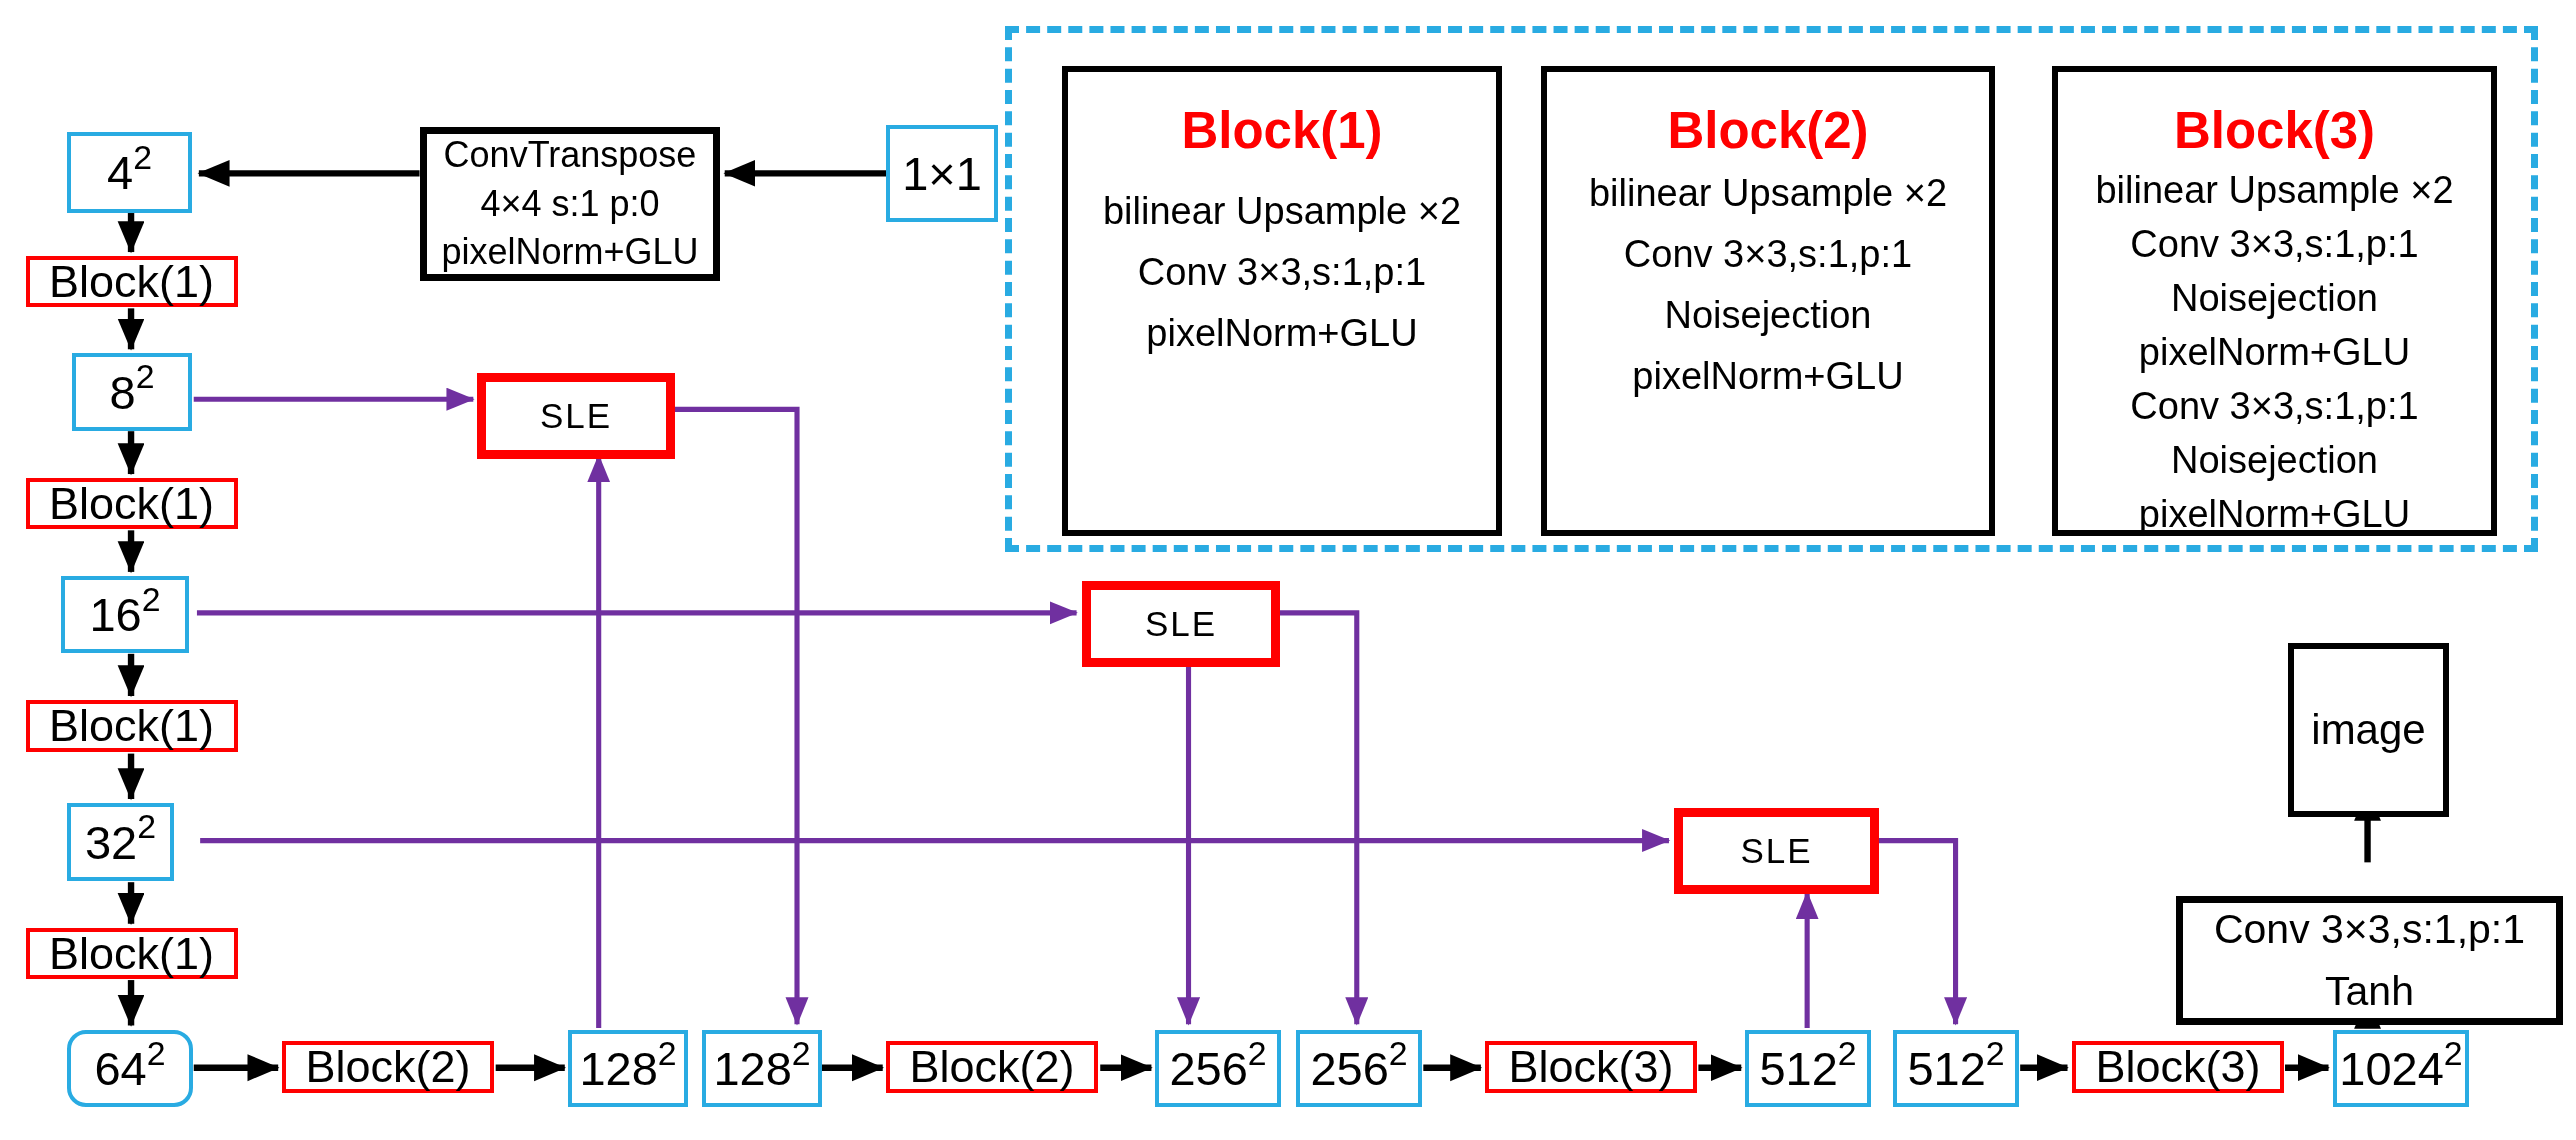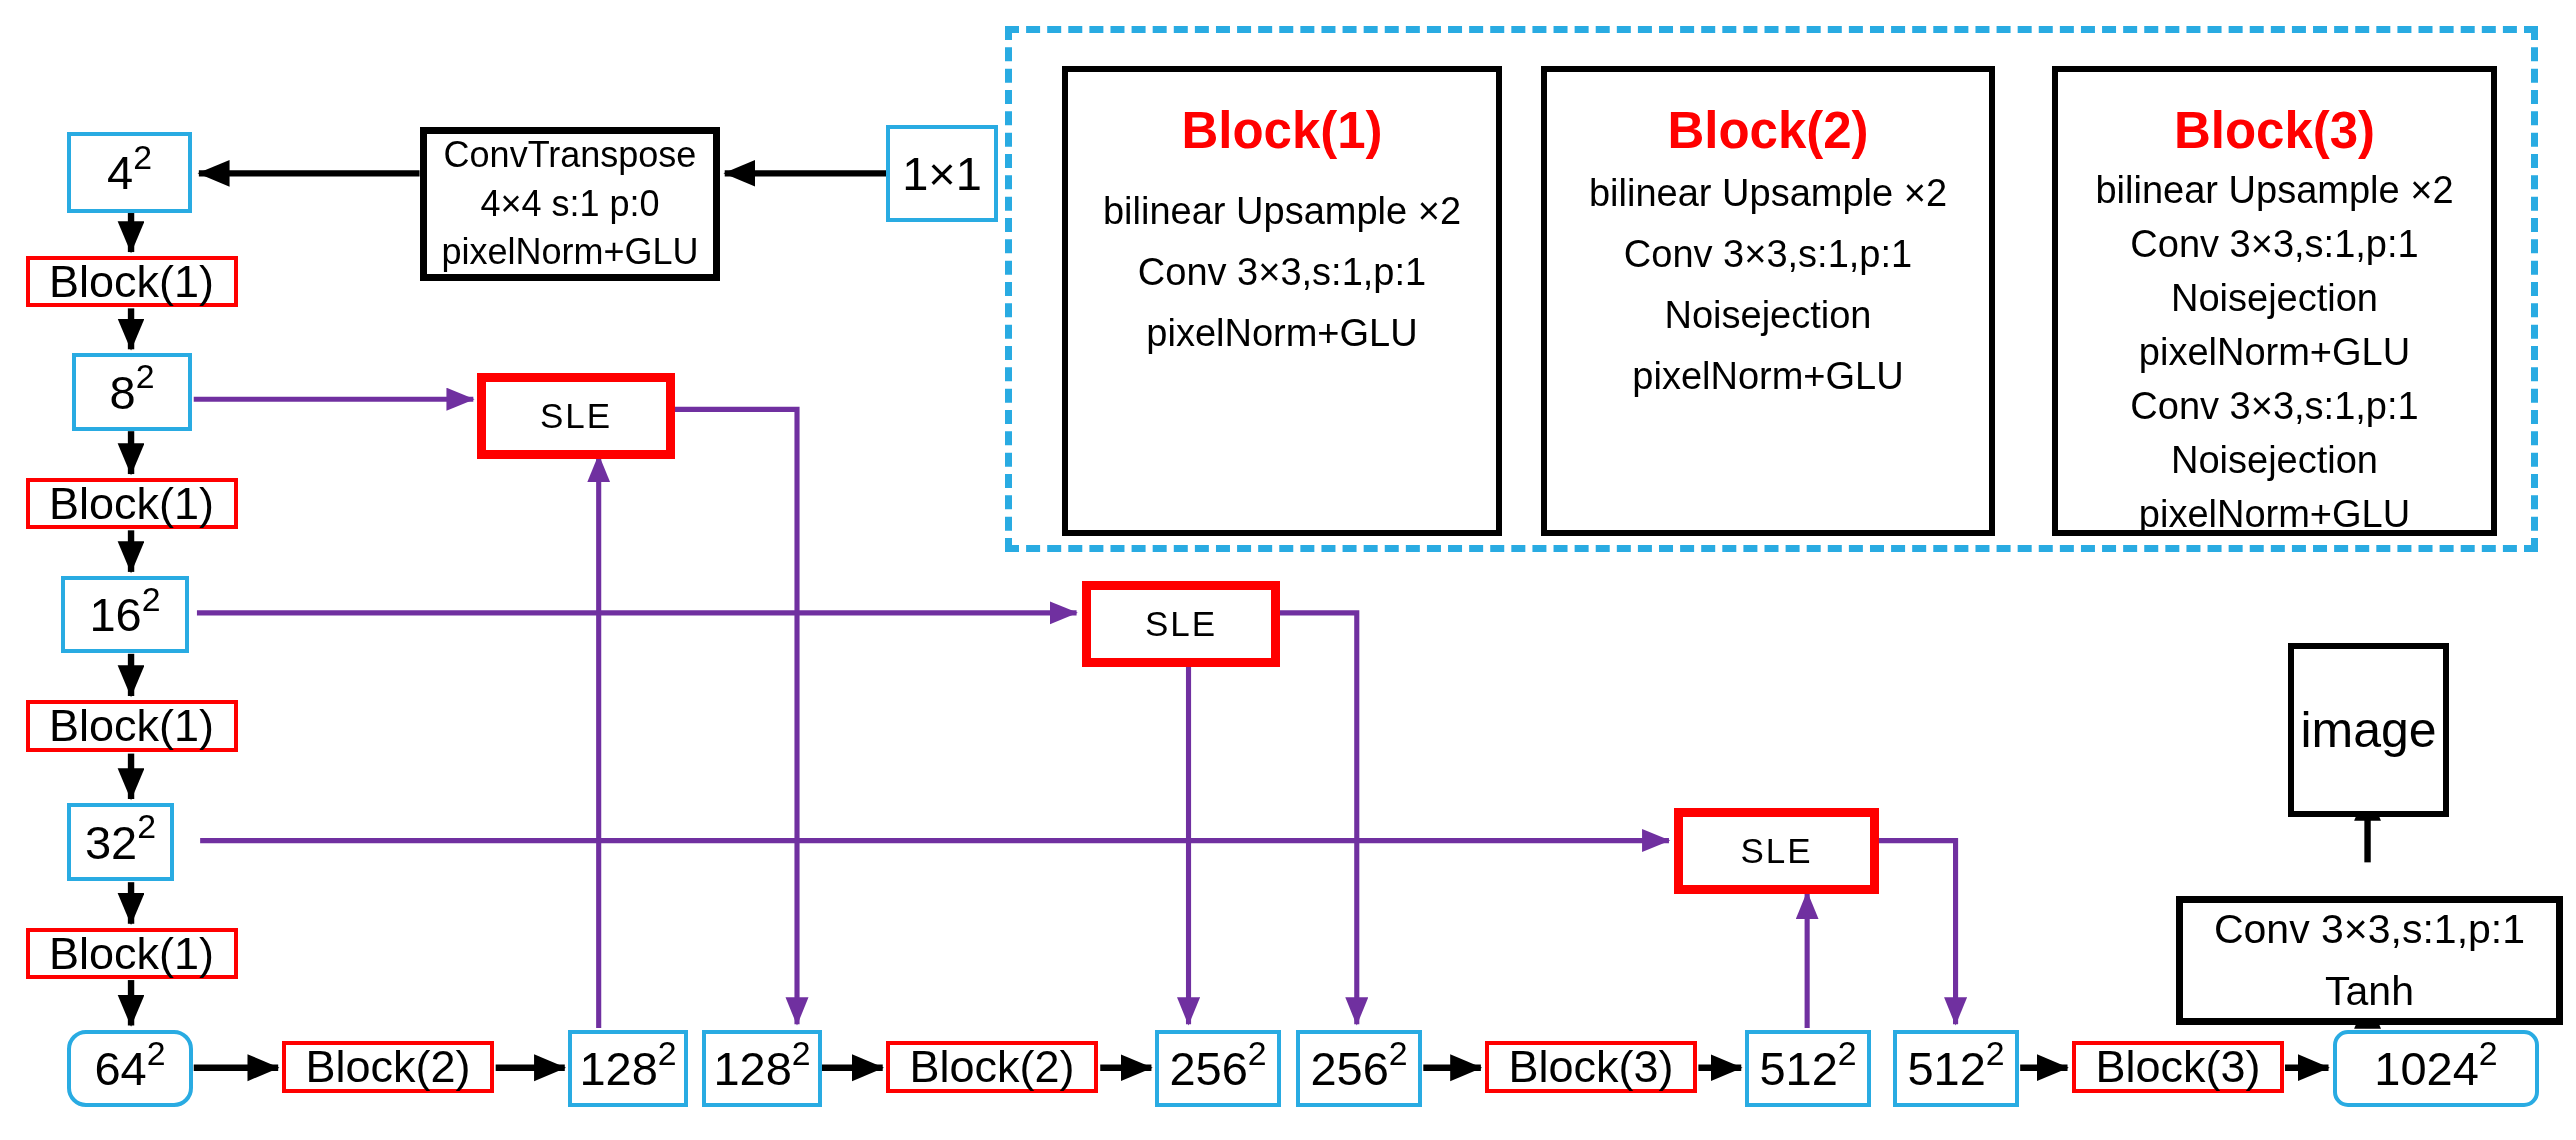--- a/index.html
+++ b/index.html
@@ -15,21 +15,21 @@
     display:flex; align-items:center; justify-content:center;
     text-align:center; white-space:nowrap;
   }
   .cyan   { border:4.5px solid var(--cyan);  font-size:47px; }
   .redbox { border:4.5px solid var(--red);   font-size:45px; }
   .sle    { border:9px solid var(--red);  font-size:35px; letter-spacing:1.9px;margin-top:8px; }
   .blackbox{ border:7.7px solid var(--black);margin-top:32px; }
   .stack{ flex-direction:column; }
   .convT    { font-size:36px; line-height:1.35; }
   .convtanh { font-size:41px; line-height:1.5; }
-  .imagebox { font-size:50px; }
+  .imagebox { font-size:42px; }
   sup{ font-size:72%; vertical-align:baseline; position:relative; top:-0.45em; }
 
   .legend-frame{
     position:absolute; box-sizing:border-box;
     border:7px dashed var(--cyan);
   }
   .legend-box{
     position:absolute; box-sizing:border-box; background:#fff;
     border:6.4px solid var(--black);
     display:flex; flex-direction:column; align-items:center;
@@ -115,21 +115,21 @@
   <div class="node redbox" style="left:282px;top:1041px;width:212px;height:52px;">Block(2)</div>
   <div class="node cyan supify" style="left:568px;top:1030px;width:120px;height:77px;">128<sup>2</sup></div>
   <div class="node cyan supify" style="left:702px;top:1030px;width:120px;height:77px;">128<sup>2</sup></div>
   <div class="node redbox" style="left:886px;top:1041px;width:212px;height:52px;">Block(2)</div>
   <div class="node cyan supify" style="left:1155px;top:1030px;width:126px;height:77px;">256<sup>2</sup></div>
   <div class="node cyan supify" style="left:1296px;top:1030px;width:126px;height:77px;">256<sup>2</sup></div>
   <div class="node redbox" style="left:1485px;top:1041px;width:212px;height:52px;">Block(3)</div>
   <div class="node cyan supify" style="left:1745px;top:1030px;width:126px;height:77px;">512<sup>2</sup></div>
   <div class="node cyan supify" style="left:1893px;top:1030px;width:126px;height:77px;">512<sup>2</sup></div>
   <div class="node redbox" style="left:2072px;top:1041px;width:212px;height:52px;">Block(3)</div>
-  <div class="node cyan supify" style="left:2333px;top:1030px;width:206px;height:77px;border-radius:15px;">1024<sup>2</sup></div>
+  <div class="node cyan supify" style="left:2333px;top:1030px;width:136px;height:77px;">1024<sup>2</sup></div>
 
   <div class="node sle" style="left:477px;top:365px;width:198px;height:86px;">SLE</div>
   <div class="node sle" style="left:1082px;top:573px;width:198px;height:86px;">SLE</div>
   <div class="node sle" style="left:1674px;top:800px;width:205px;height:86px;">SLE</div>
 
   <div class="node blackbox imagebox" style="left:2288px;top:611px;width:161px;height:174px;border-width:6.4px;">image</div>
   <div class="node blackbox stack convtanh" style="left:2176px;top:864px;width:387px;height:129px;">
     <div>Conv 3×3,s:1,p:1</div>
     <div>Tanh</div>
   </div>

